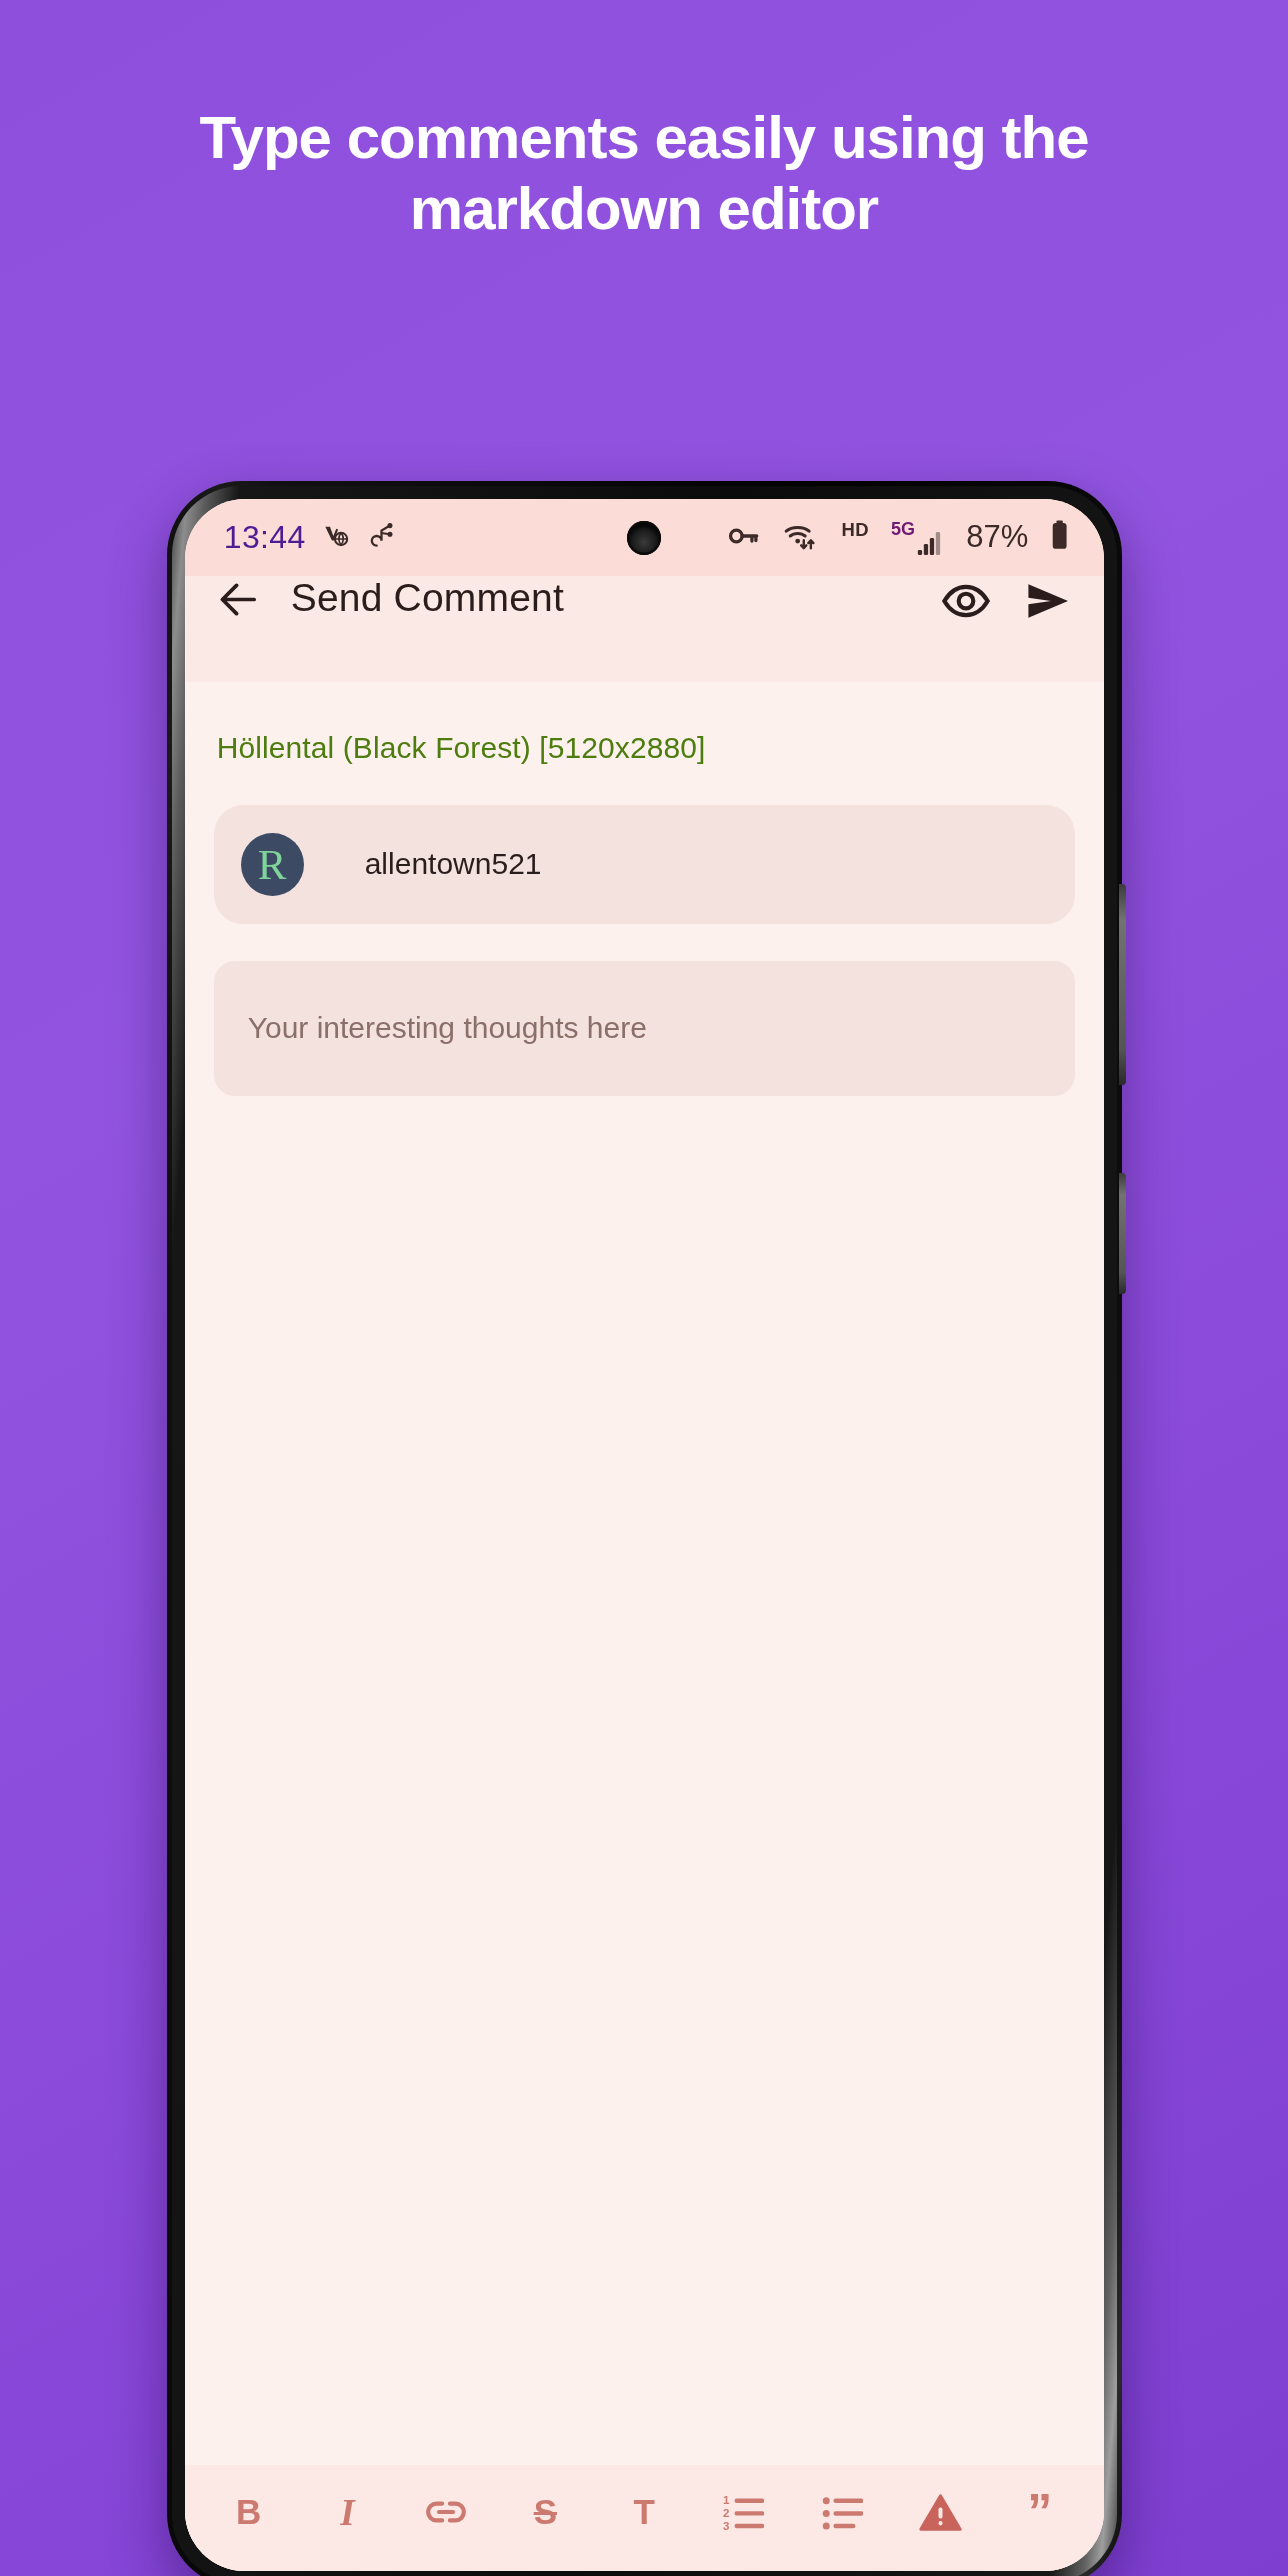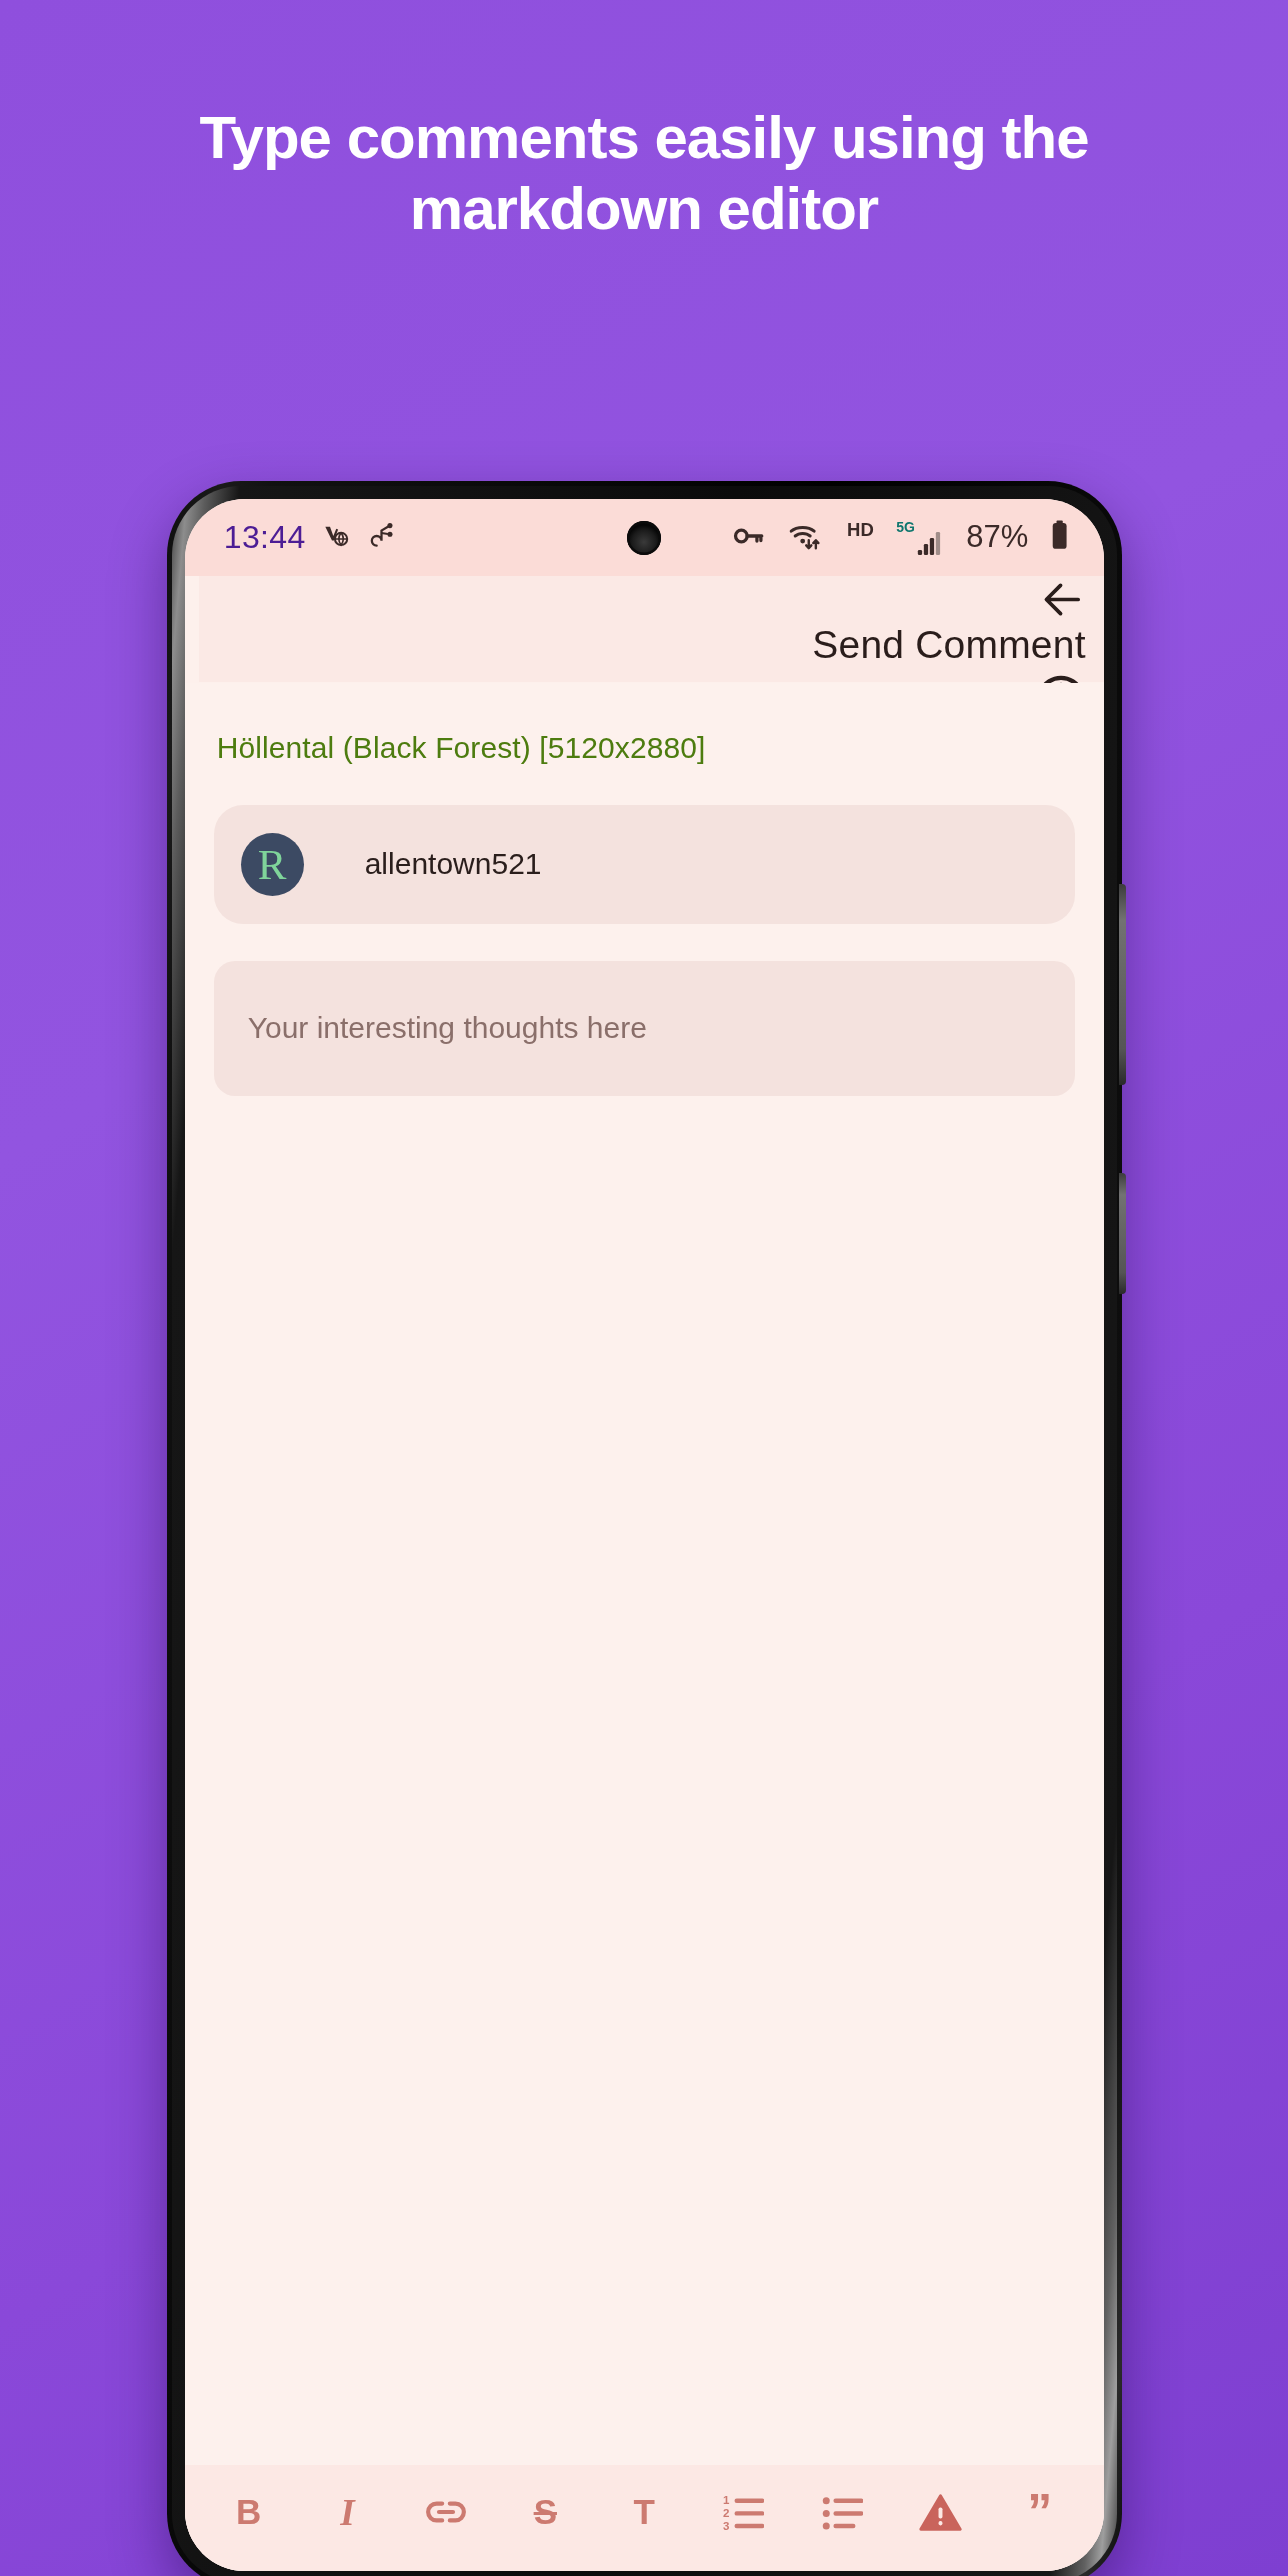--- a/index.html
+++ b/index.html
@@ -123,28 +123,27 @@
     width: 34px;
     height: 34px;
     border-radius: 50%;
     background: radial-gradient(circle at 50% 62%, #3a3a3a 0%, #1b1b1b 44%, #070707 62%, #000 100%);
     box-shadow: inset 0 0 0 2.4px #0b0b0b;
   }
 
   
   .app-bar {
     position: absolute;
-    top: 77px; left: 14px;
+    top: 77px; left: 1px;
     width: 100%;
     height: 106px;
     background: #fbe9e5;
     display: flex;
-    align-items: flex-end;
+    align-items: flex-start;
     padding: 0 32px 0 29px;
-    flex-direction: column;
   }
   .appbar-title {
     font-size: 39px;
     color: #2a1d1b;
     margin-left: 29px;
     letter-spacing: 0.2px;
     flex: 1;
   }
   .appbar-action { margin-left: 32px; display: flex; align-items: center; }
 
@@ -285,21 +284,21 @@
             <path d="M5 12 C7.8 9.6 12.8 9.6 15.6 12" fill="none" stroke="#3b2a28" stroke-width="2.1" stroke-linecap="round"></path>
             <circle cx="10.3" cy="15.6" r="1.7" class="icon-dark"></circle>
             <path d="M14.6 15 V20.4 M12.8 18.6 L14.6 20.6 L16.4 18.6" fill="none" stroke="#3b2a28" stroke-width="1.7" stroke-linecap="round" stroke-linejoin="round"></path>
             <path d="M19.6 20.6 V15.2 M17.8 17 L19.6 15 L21.4 17" fill="none" stroke="#3b2a28" stroke-width="1.7" stroke-linecap="round" stroke-linejoin="round"></path>
           </svg>
         </span>
 
         <span class="status-hd">HD</span>
 
         <span style="display:flex;align-items:flex-end;gap:1.6px;">
-          <span style="font-size:14px;font-weight:bold;color:#0f766e;align-self:flex-start;margin-right:0.8px;">5G</span>
+          <span style="font-size:18px;font-weight:bold;color:#701a75;align-self:flex-start;margin-right:0.8px;">5G</span>
           <svg width="27" height="32" viewBox="0 0 20 24">
             <rect x="0.5" y="19.5" width="3.2" height="3.8" rx="1" class="icon-dark"></rect>
             <rect x="5" y="15" width="3.2" height="8.3" rx="1" class="icon-dark"></rect>
             <rect x="9.5" y="10.5" width="3.2" height="12.8" rx="1" class="icon-dark"></rect>
             <rect x="14" y="6" width="3.2" height="17.3" rx="1" fill="#a08d89"></rect>
           </svg>
         </span>
 
         <span class="status-battery-text">87%</span>
 

